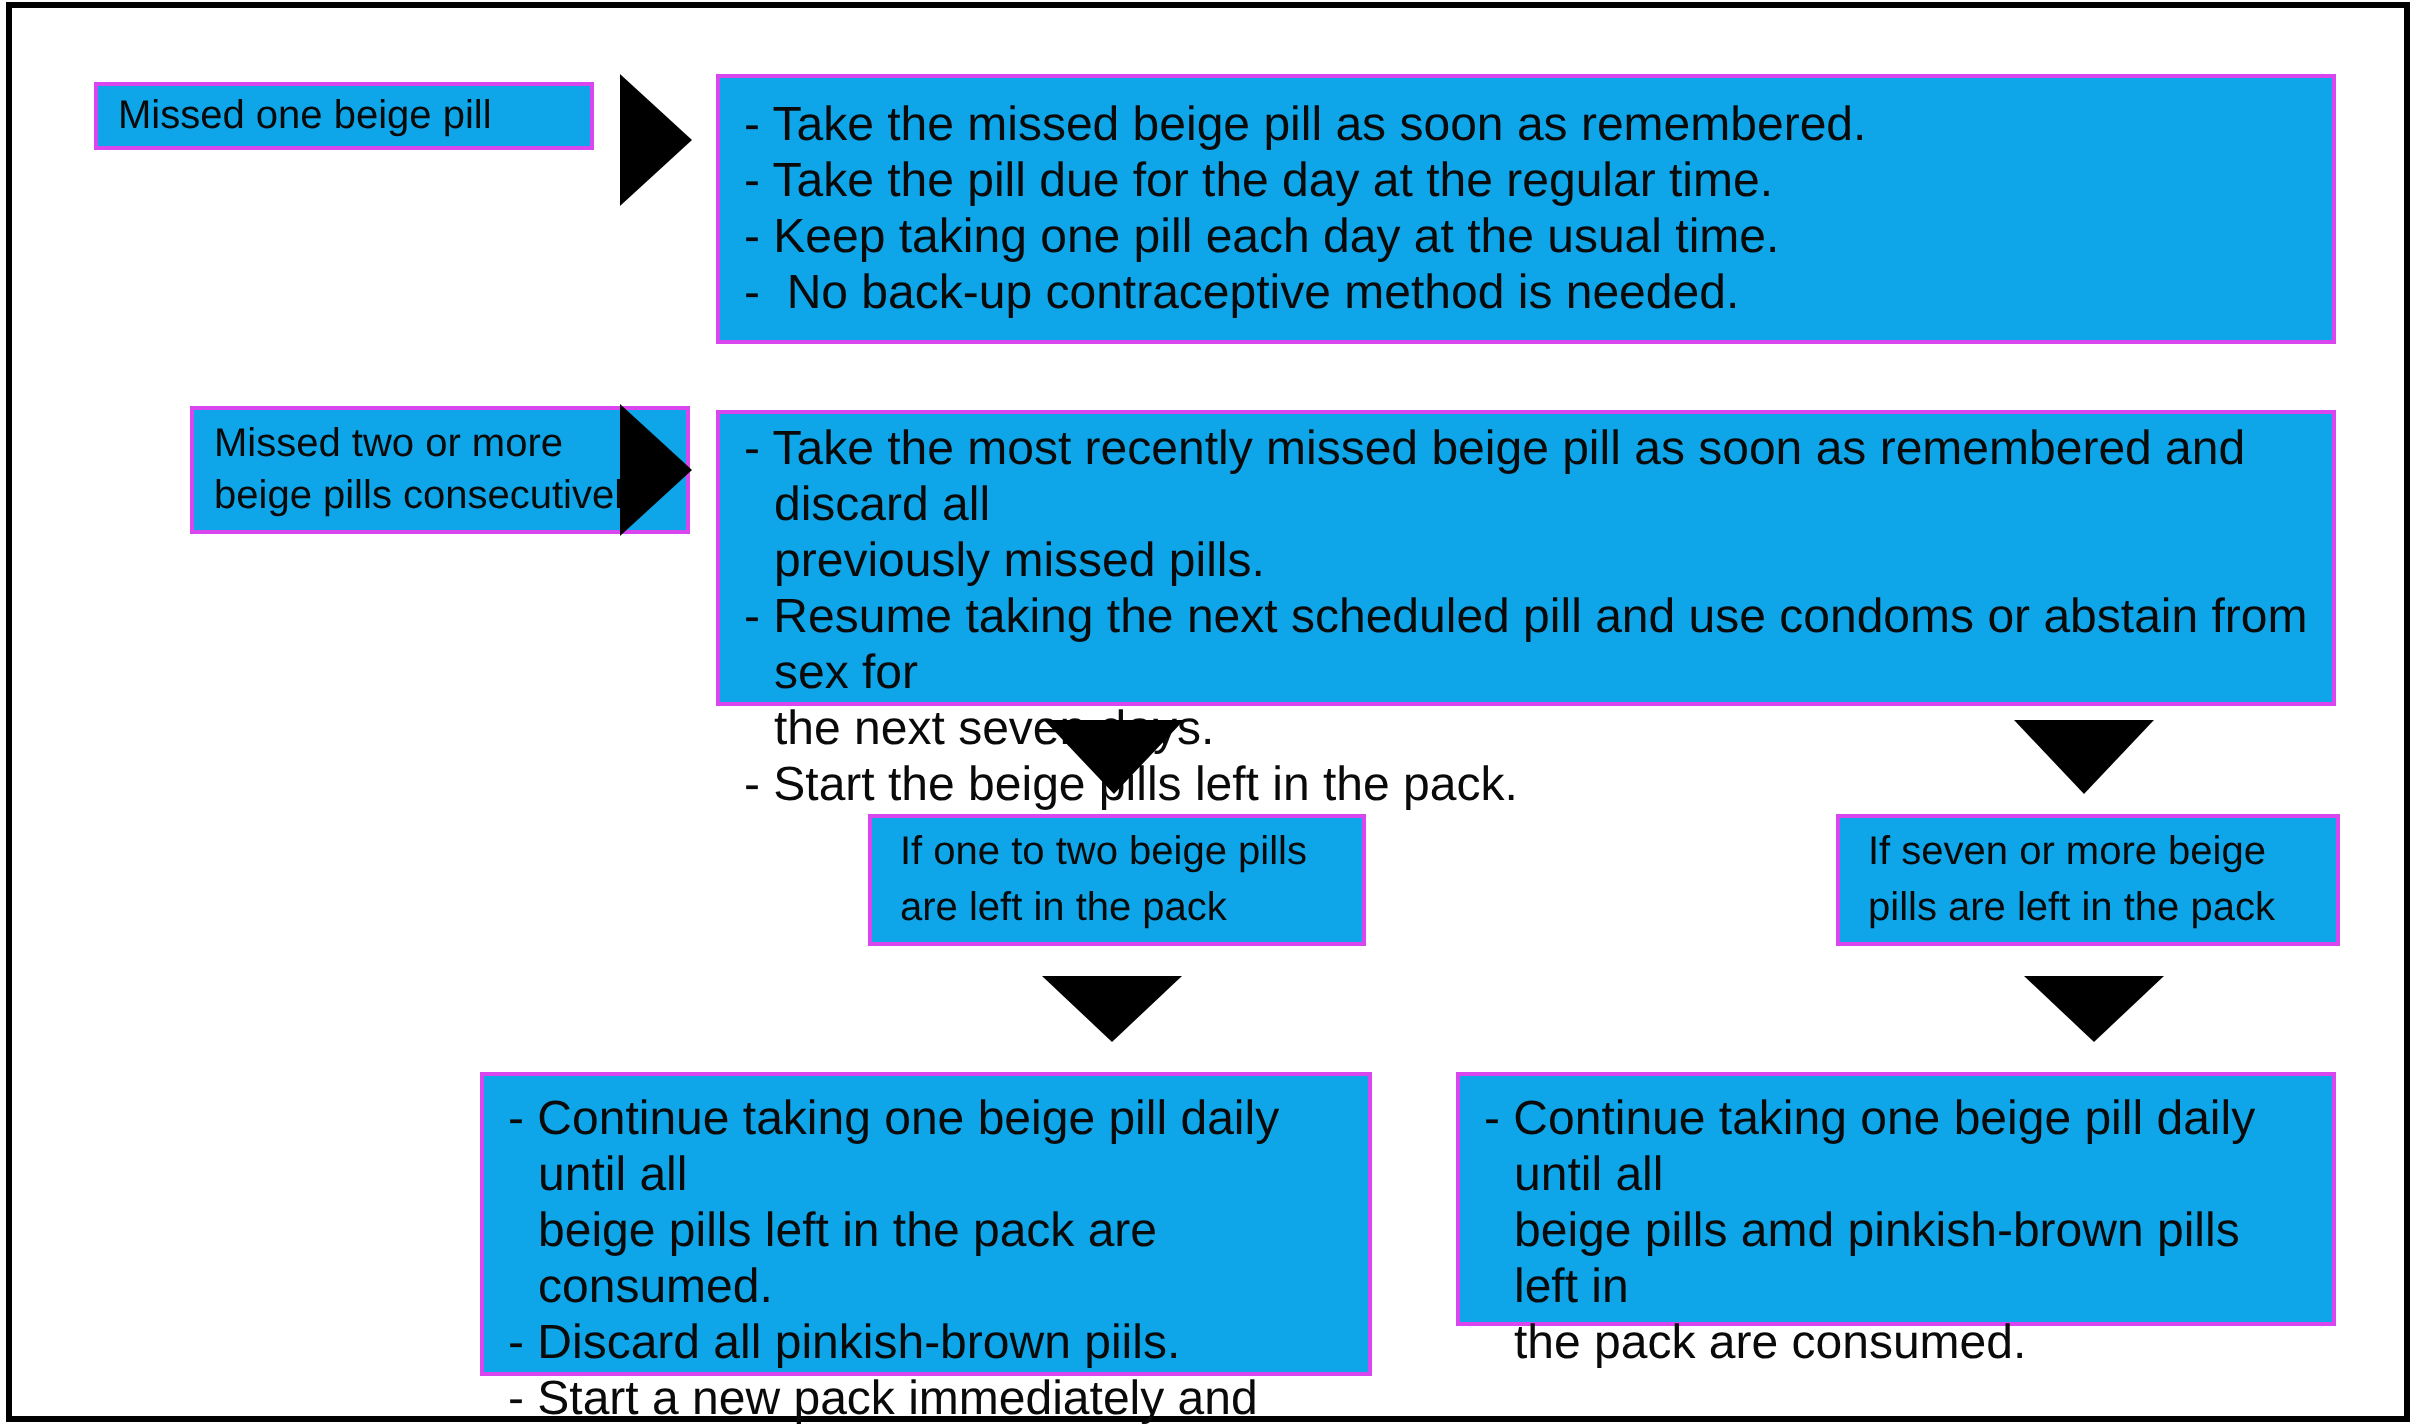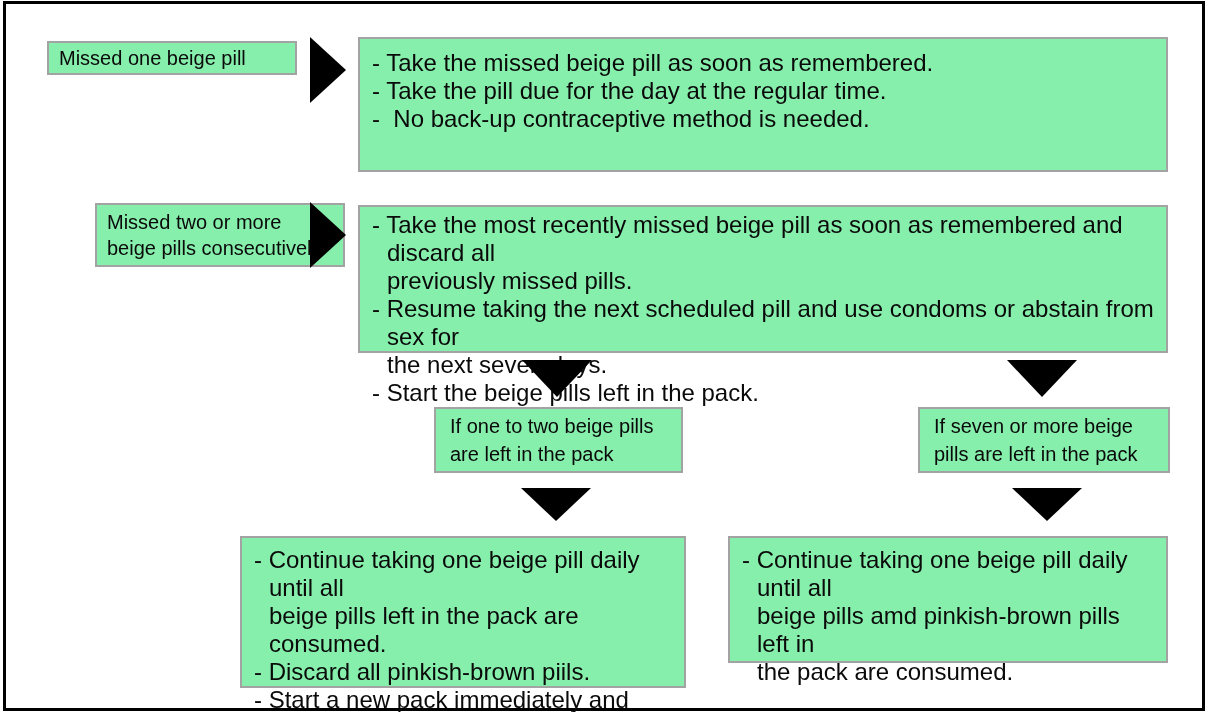--- a/index.html
+++ b/index.html
@@ -13,22 +13,22 @@
     overflow: hidden;
   }
   .frame {
     position: absolute;
     left: 3px; top: 1px;
     width: 1196px; height: 704px;
     border: 3px solid #000;
   }
   .box {
     position: absolute;
-    background: #86efac;
-    border: 2px solid #a3a3a3;
+    background: #0ea5e9;
+    border: 2px solid #d946ef;
     box-sizing: border-box;
   }
   .label-box {
     display: flex;
     align-items: center;
     padding: 2px 10px;
     font-size: 20px;
     line-height: 26px;
     white-space: pre-wrap;
   }
@@ -83,20 +83,21 @@
 <div class="canvas">
   <div class="frame"></div>
 
   <div class="box label-box" id="lbl1">
     <span>Missed one beige pill</span>
   </div>
   <div class="arrow-right" id="arrow-r1"></div>
   <div class="box steps-box" id="box1">
     <div class="step">- Take the missed beige pill as soon as remembered.</div>
     <div class="step">- Take the pill due for the day at the regular time.</div>
+    <div class="step">- Keep taking one pill each day at the usual time.</div>
     <div class="step">-  No back-up contraceptive method is needed.</div>
   </div>
 
   <div class="box label-box" id="lbl2">
     <span>Missed two or more
 beige pills consecutively</span>
   </div>
   <div class="arrow-right" id="arrow-r2"></div>
   <div class="box steps-box" id="box2">
     <div class="step">- Take the most recently missed beige pill as soon as remembered and discard all

